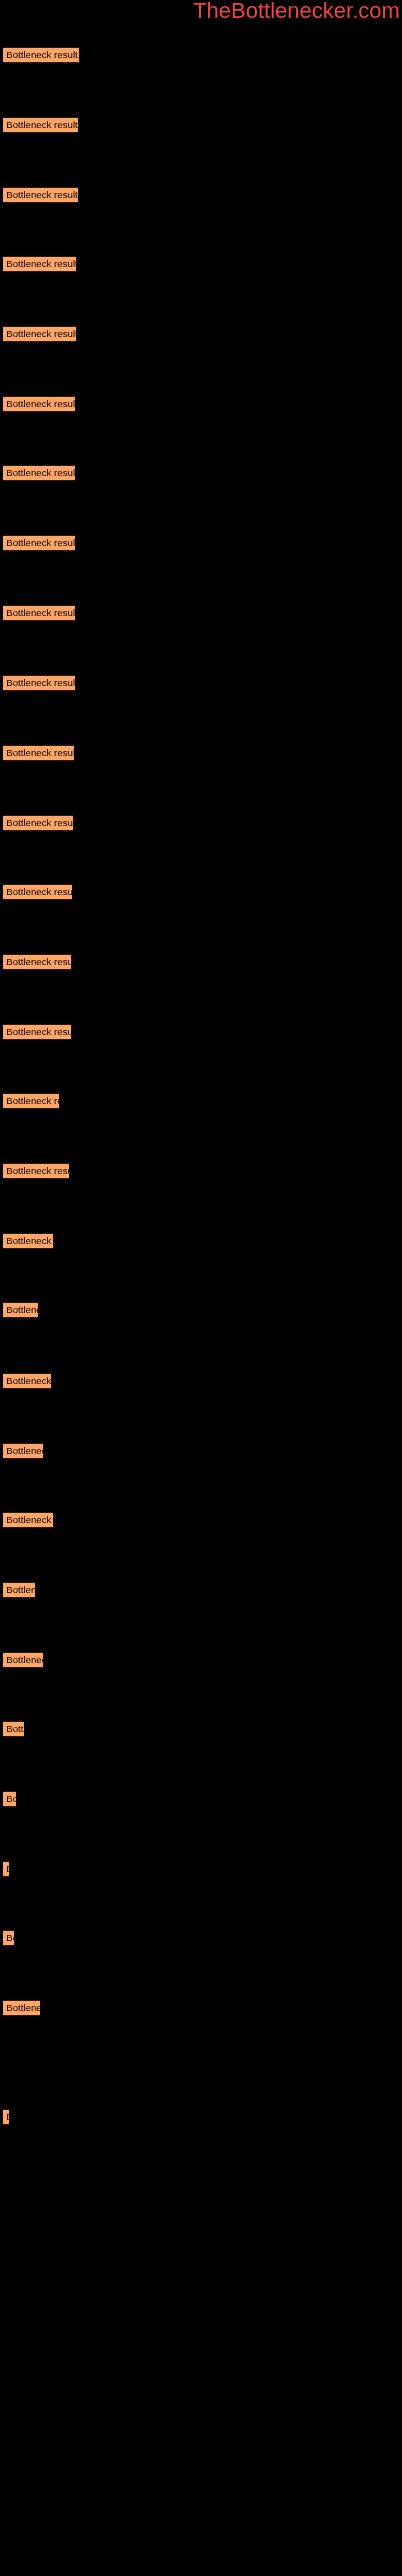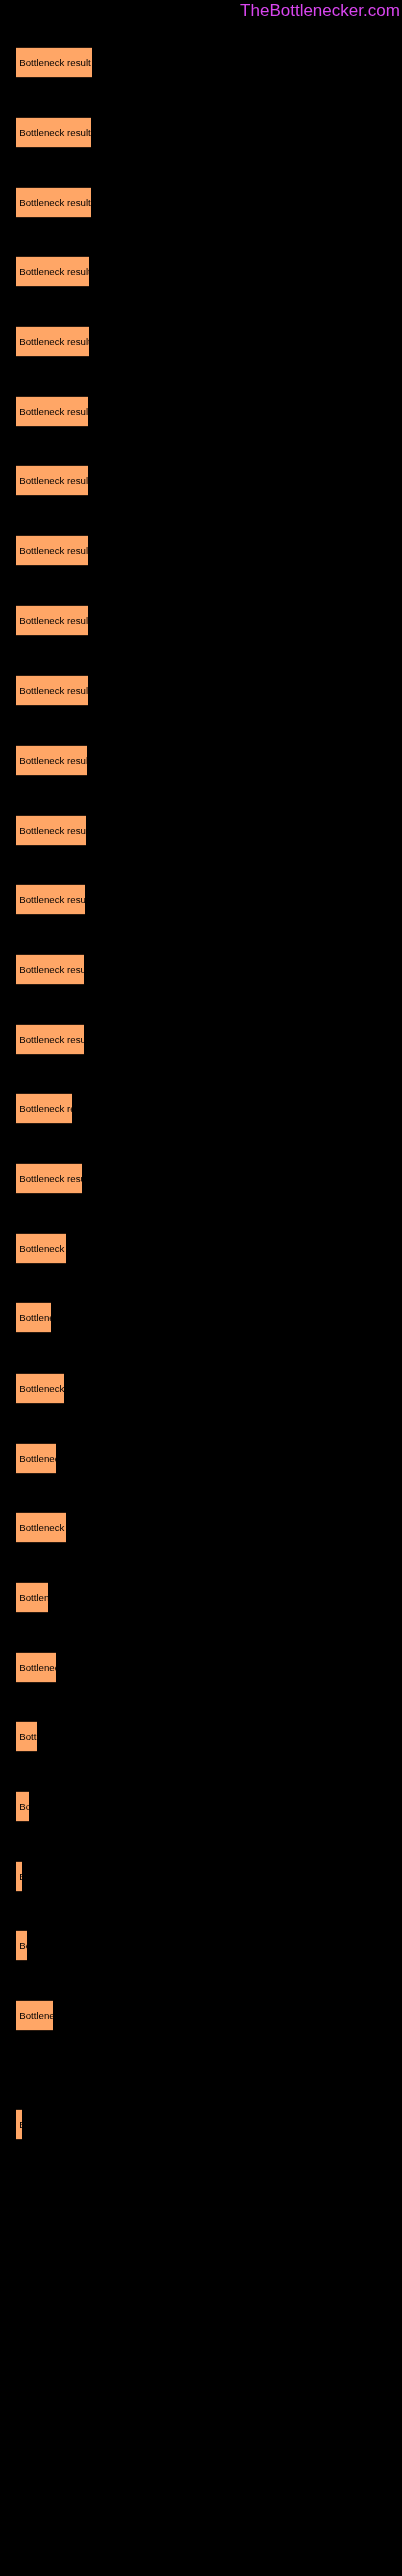--- a/index.html
+++ b/index.html
@@ -26,45 +26,45 @@
     top: 0;
     left: 0;
     width: 403px;
     height: 21px;
     text-align: right;
     padding-right: 3.2px;
     box-sizing: border-box;
   }
   .site-title {
     display: inline-block;
-    color: #d946ef;
-    font-size: 17px;
+    color: #ef4444;
+    font-size: 22px;
     font-family: "Liberation Sans", sans-serif;
     letter-spacing: 0px;
     line-height: 21px;
     white-space: nowrap;
   }
   .plot-area {
     position: absolute;
     top: 0;
     left: 0;
     width: 403px;
     height: 2576px;
   }
   .bar-row {
     position: absolute;
     left: 0;
     width: 403px;
     height: 31px;
   }
   .bar {
     position: absolute;
-    left: 16px;
+    left: 3px;
     top: 0;
-    height: 31px;
+    height: 16px;
     background: #FFA666;
     border-top: 0.8px solid #2b1a0e;
     border-bottom: 0.8px solid #2b1a0e;
     box-sizing: border-box;
     overflow: hidden;
     white-space: nowrap;
   }
   .bar-label {
     position: absolute;
     left: 3.2px;

